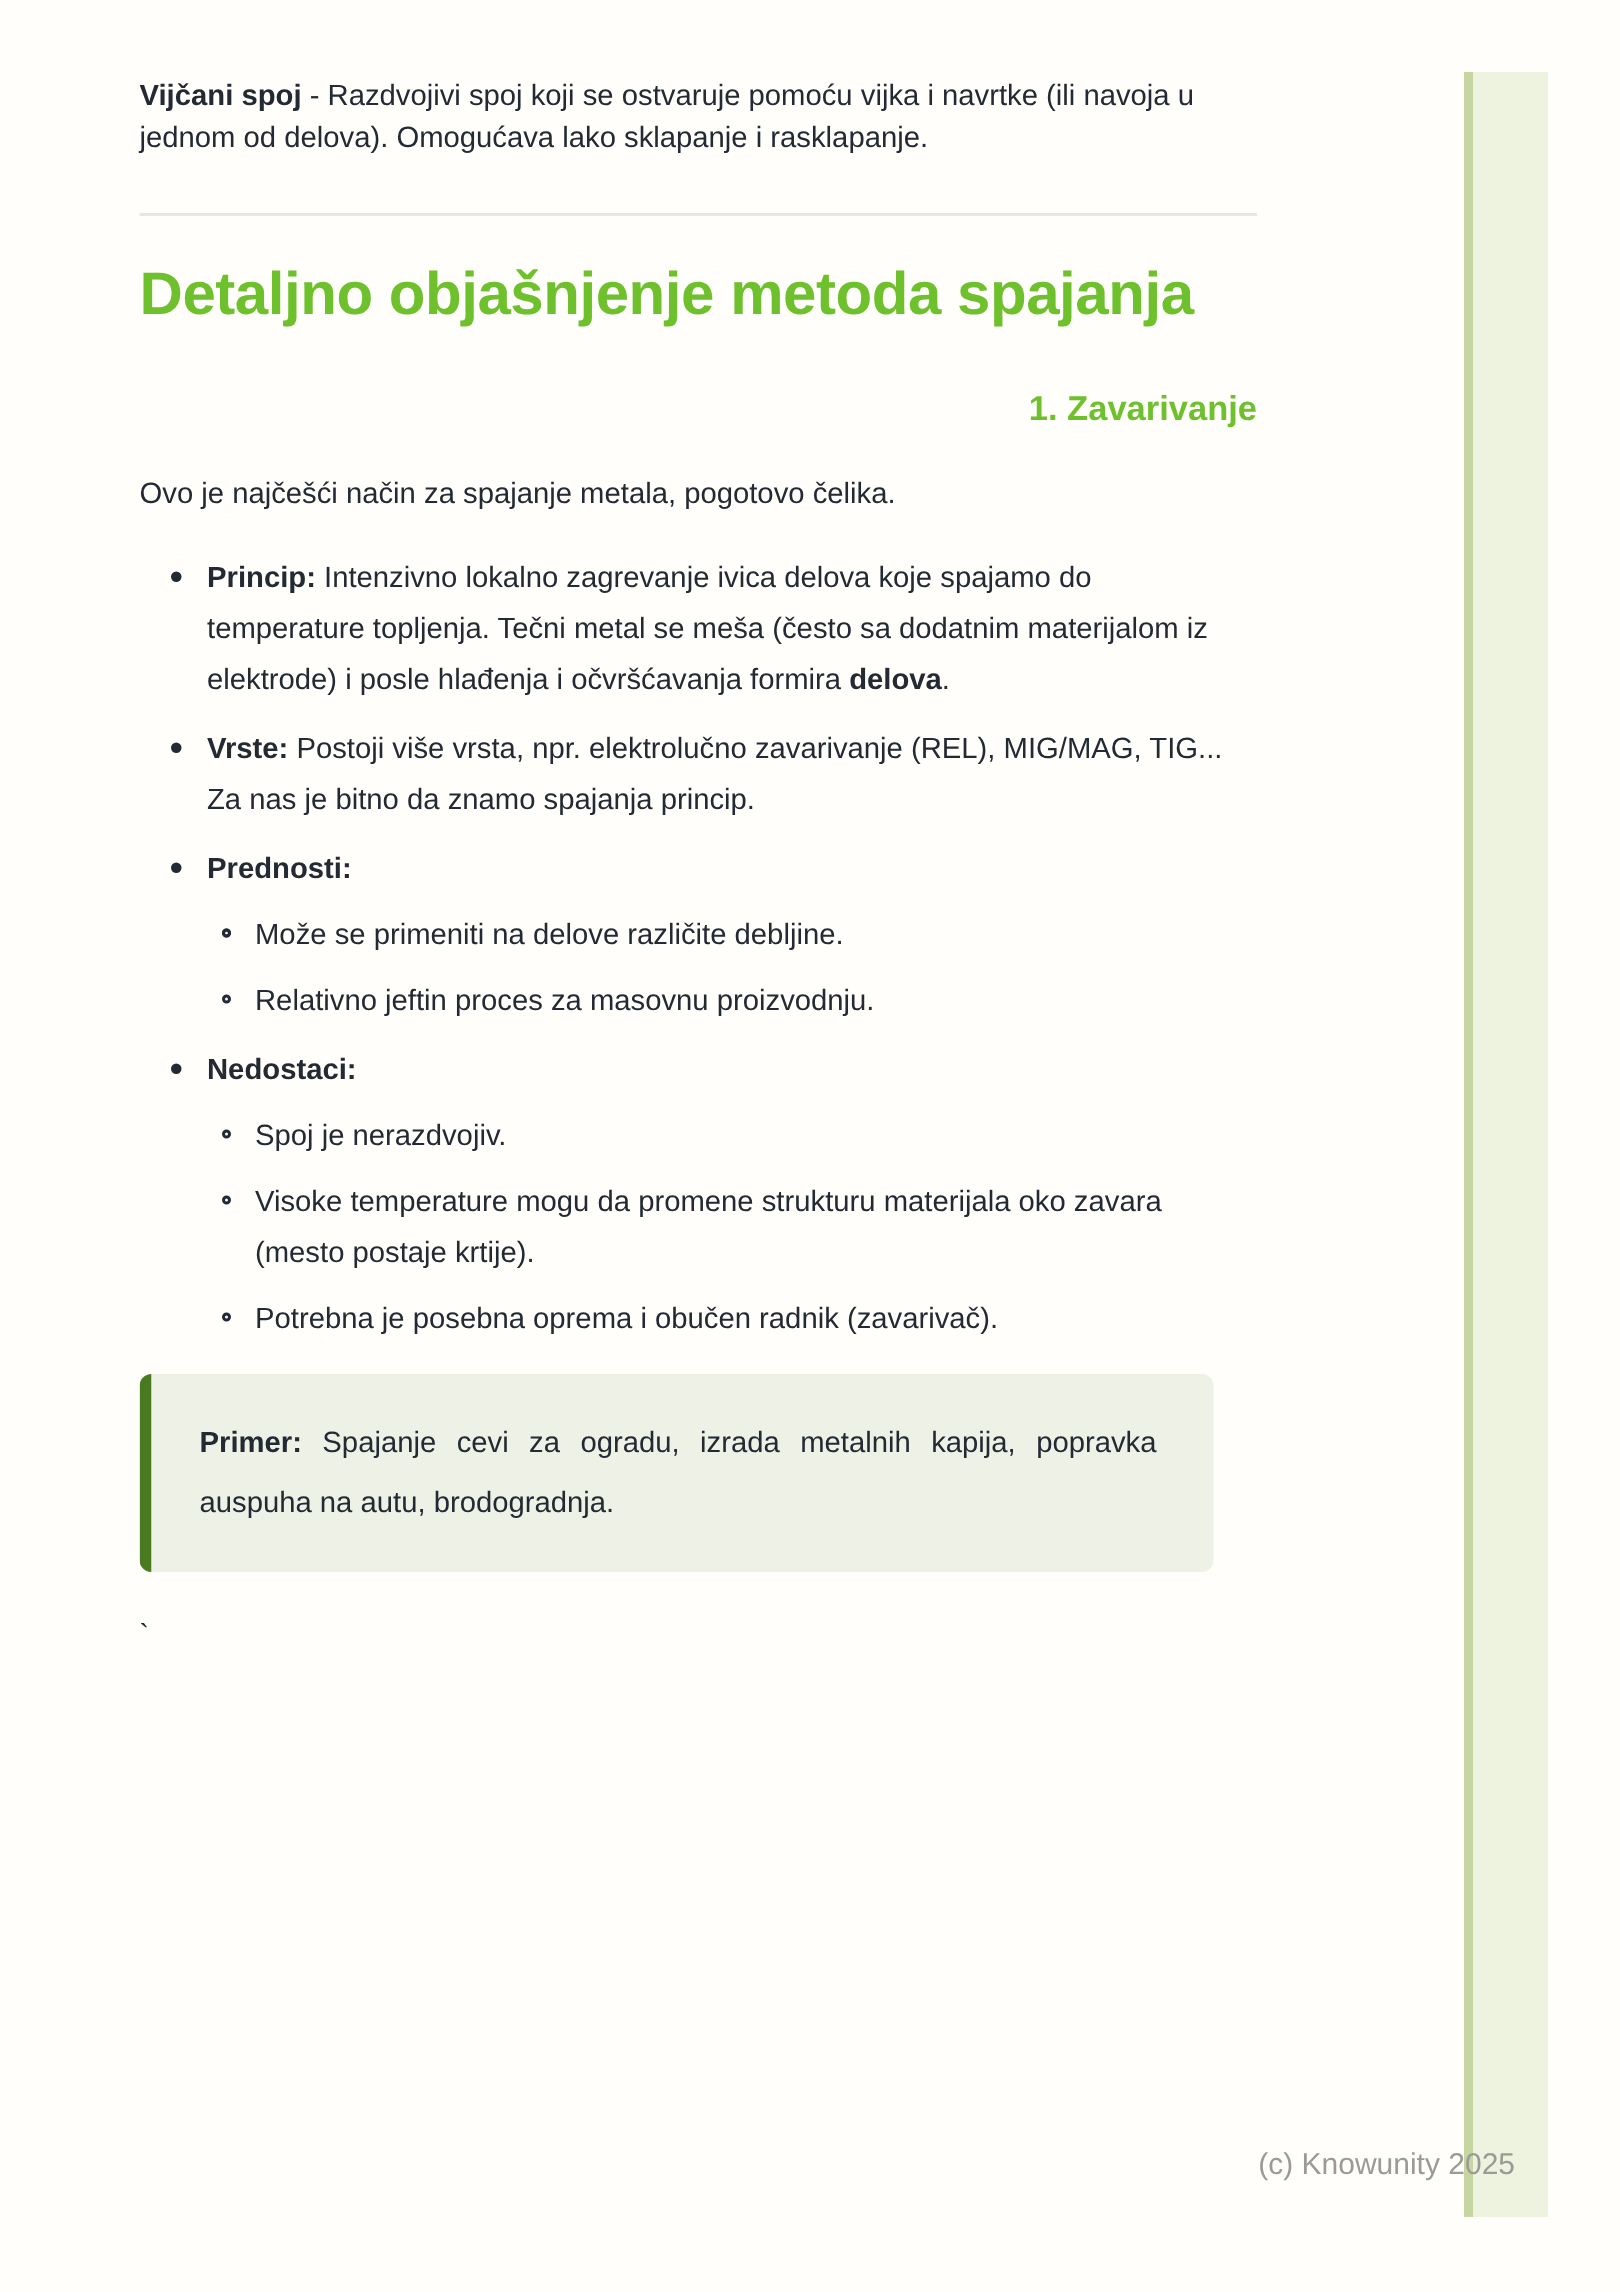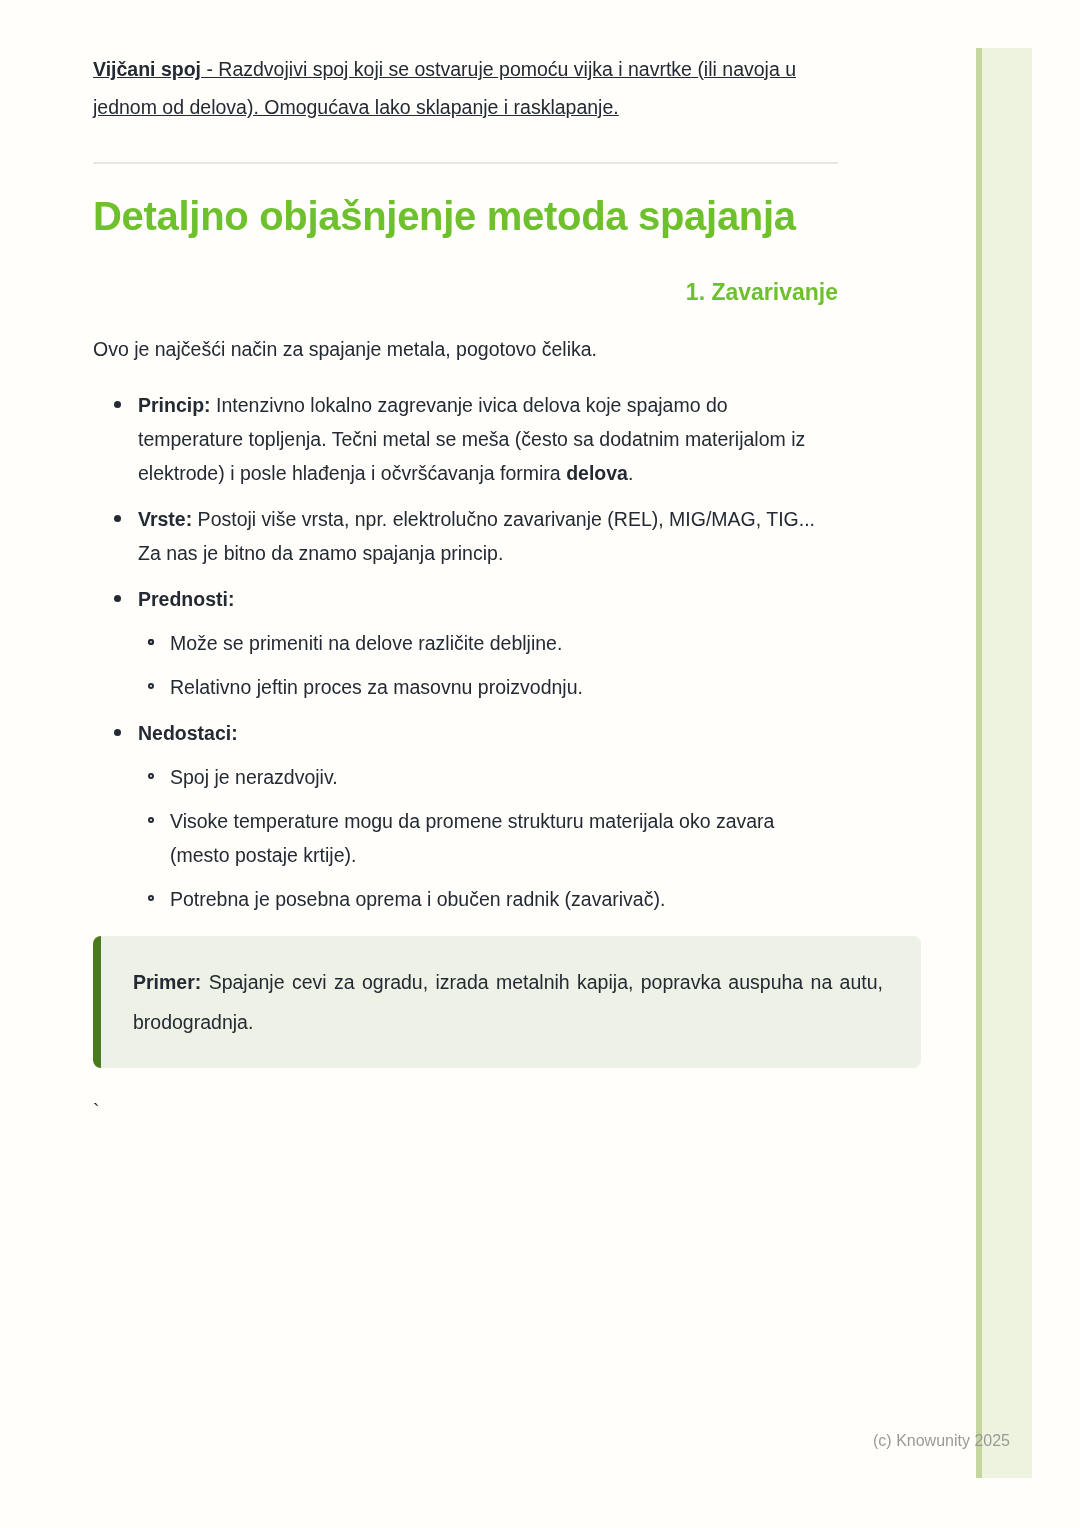--- a/index.html
+++ b/index.html
@@ -13,21 +13,21 @@
     --divider:#e8e7e3;
   }
   *{box-sizing:border-box;}
   html,body{margin:0;padding:0;}
   body{
     width:1080px;height:1528px;position:relative;overflow:hidden;
     background:#fffefb;color:var(--text);
     font-family:"Liberation Sans","DejaVu Sans",sans-serif;
   }
   .content{position:absolute;left:93px;top:0;width:745px;}
-  .intro{margin:50px 0 0;font-size:19.5px;line-height:38px;text-decoration:underline;}
+  .intro{margin:50px 0 0;font-size:19.5px;line-height:28px;}
   .intro b{font-weight:700;}
   hr.divider{border:none;border-top:2px solid var(--divider);margin:36px 0 0;}
   h2.main-heading{
     margin:34px 0 0;font-size:40px;line-height:36px;font-weight:700;
     color:var(--accent-green);letter-spacing:-0.3px;
   }
   h3.sub-heading{
     margin:44px 0 0;font-size:23px;line-height:28px;font-weight:700;
     color:var(--accent-green);
     text-align:right;
@@ -40,39 +40,39 @@
     background:var(--text);display:block;
   }
   ul.sub-list{list-style:none;margin:0;padding:0;}
   ul.sub-list > li{position:relative;padding-left:32px;margin:10px 0 10px 0;}
   .circle{
     position:absolute;left:10px;top:13px;width:6px;height:6px;border-radius:50%;
     border:2px solid var(--text);background:transparent;display:block;
   }
   b.inline-bold{font-weight:700;}
   .callout{
-    margin-top:20px;width:828px;background:var(--callout-bg);
+    margin-top:20px;width:716px;background:var(--callout-bg);
     border-left:8px solid var(--callout-border);border-radius:8px;
     padding:26px 38px 26px 32px;
   }
   .callout-text{
     font-size:19.5px;line-height:40px;text-align:justify;margin:0;
   }
   .stray{margin:26px 0 0;font-size:19px;line-height:34px;}
   .stripe-line{
     position:absolute;left:976px;top:48px;width:6px;height:1430px;
     background:var(--stripe-line);
   }
   .stripe-panel{
     position:absolute;left:982px;top:48px;width:50px;height:1430px;
     background:var(--stripe-panel);
   }
   .footer-credit{
     position:absolute;top:1432px;right:70px;z-index:5;
-    font-size:16px;color:var(--footer-text);
+    font-size:20px;color:var(--footer-text);
   }
 </style>
 </head>
 <body>
 
 <div class="stripe-line"></div>
 <div class="stripe-panel"></div>
 
 <div class="content">
 

